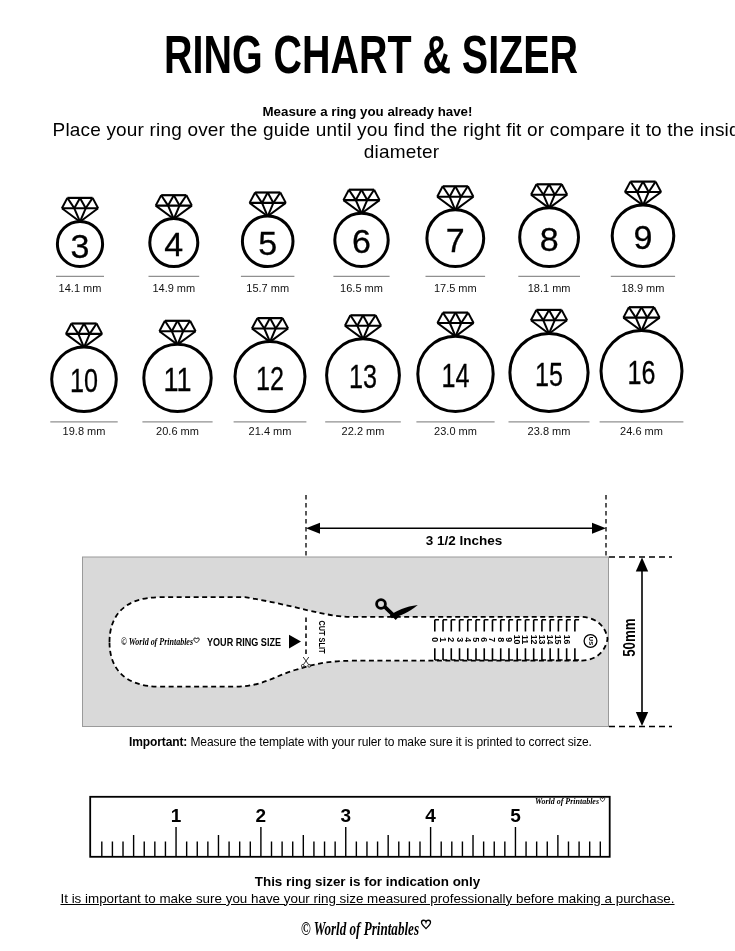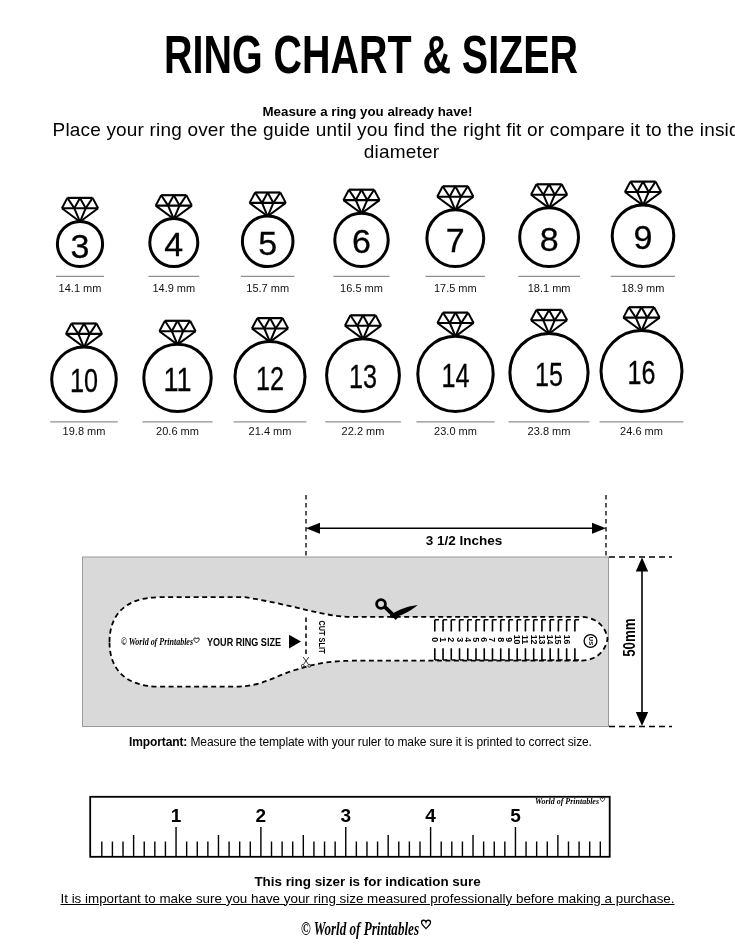--- a/index.html
+++ b/index.html
@@ -297,18 +297,18 @@
 <path d="M 101.81 76.6 v -15 M 112.41 76.6 v -15 M 123.02 76.6 v -15 M 133.62 76.6 v -21.5 M 144.23 76.6 v -15 M 154.84 76.6 v -15 M 165.44 76.6 v -15 M 176.05 76.6 v -29.5 M 186.66 76.6 v -15 M 197.26 76.6 v -15 M 207.87 76.6 v -15 M 218.47 76.6 v -21.5 M 229.08 76.6 v -15 M 239.69 76.6 v -15 M 250.29 76.6 v -15 M 260.90 76.6 v -29.5 M 271.51 76.6 v -15 M 282.11 76.6 v -15 M 292.72 76.6 v -15 M 303.32 76.6 v -21.5 M 313.93 76.6 v -15 M 324.54 76.6 v -15 M 335.14 76.6 v -15 M 345.75 76.6 v -29.5 M 356.36 76.6 v -15 M 366.96 76.6 v -15 M 377.57 76.6 v -15 M 388.17 76.6 v -21.5 M 398.78 76.6 v -15 M 409.39 76.6 v -15 M 419.99 76.6 v -15 M 430.60 76.6 v -29.5 M 441.21 76.6 v -15 M 451.81 76.6 v -15 M 462.42 76.6 v -15 M 473.02 76.6 v -21.5 M 483.63 76.6 v -15 M 494.24 76.6 v -15 M 504.84 76.6 v -15 M 515.45 76.6 v -29.5 M 526.06 76.6 v -15 M 536.66 76.6 v -15 M 547.27 76.6 v -15 M 557.88 76.6 v -21.5 M 568.48 76.6 v -15 M 579.09 76.6 v -15 M 589.69 76.6 v -15 M 600.30 76.6 v -15" stroke="#000" stroke-width="1.4" fill="none"></path>
 <text x="176.1" y="42" font-size="19px" font-weight="bold" text-anchor="middle">1</text>
 <text x="260.9" y="42" font-size="19px" font-weight="bold" text-anchor="middle">2</text>
 <text x="345.8" y="42" font-size="19px" font-weight="bold" text-anchor="middle">3</text>
 <text x="430.6" y="42" font-size="19px" font-weight="bold" text-anchor="middle">4</text>
 <text x="515.5" y="42" font-size="19px" font-weight="bold" text-anchor="middle">5</text>
 <text x="567" y="23.5" font-size="9px" font-style="italic" font-weight="bold" font-family="Liberation Serif, serif" text-anchor="middle" textLength="64" lengthAdjust="spacingAndGlyphs">World of Printables</text>
 <path d="M 602.50 18.55 C 602.14 17.23 600.25 17.37 600.25 18.65 C 600.25 19.88 601.83 21.01 602.50 21.77 C 603.17 21.01 604.75 19.88 604.75 18.65 C 604.75 17.37 602.86 17.23 602.50 18.55 Z" fill="none" stroke="#000" stroke-width="0.8"></path>
 </svg>
 
-<div class="abs ctr" style="top:874px;font-size:13.4px;font-weight:bold;">This ring sizer is for indication sure</div>
+<div class="abs ctr" style="top:874px;font-size:13.4px;font-weight:bold;">This ring sizer is for indication only</div>
 <div class="abs ctr" style="top:890.5px;font-size:13.4px;text-decoration:underline;">It is important to make sure you have your ring size measured professionally before making a purchase.</div>
 <svg class="abs" style="left:0;top:913px;" width="735" height="38" viewBox="0 0 735 38">
 <text x="360" y="22" font-size="19.5px" font-style="italic" font-weight="bold" font-family="Liberation Serif, serif" text-anchor="middle" textLength="118" lengthAdjust="spacingAndGlyphs">© World of Printables</text>
 <path d="M 426.00 9.11 C 425.28 6.46 421.50 6.75 421.50 9.30 C 421.50 11.76 424.65 14.02 426.00 15.54 C 427.35 14.02 430.50 11.76 430.50 9.30 C 430.50 6.75 426.72 6.46 426.00 9.11 Z" fill="none" stroke="#000" stroke-width="1.3"></path>
 </svg>
 
 </body></html>

